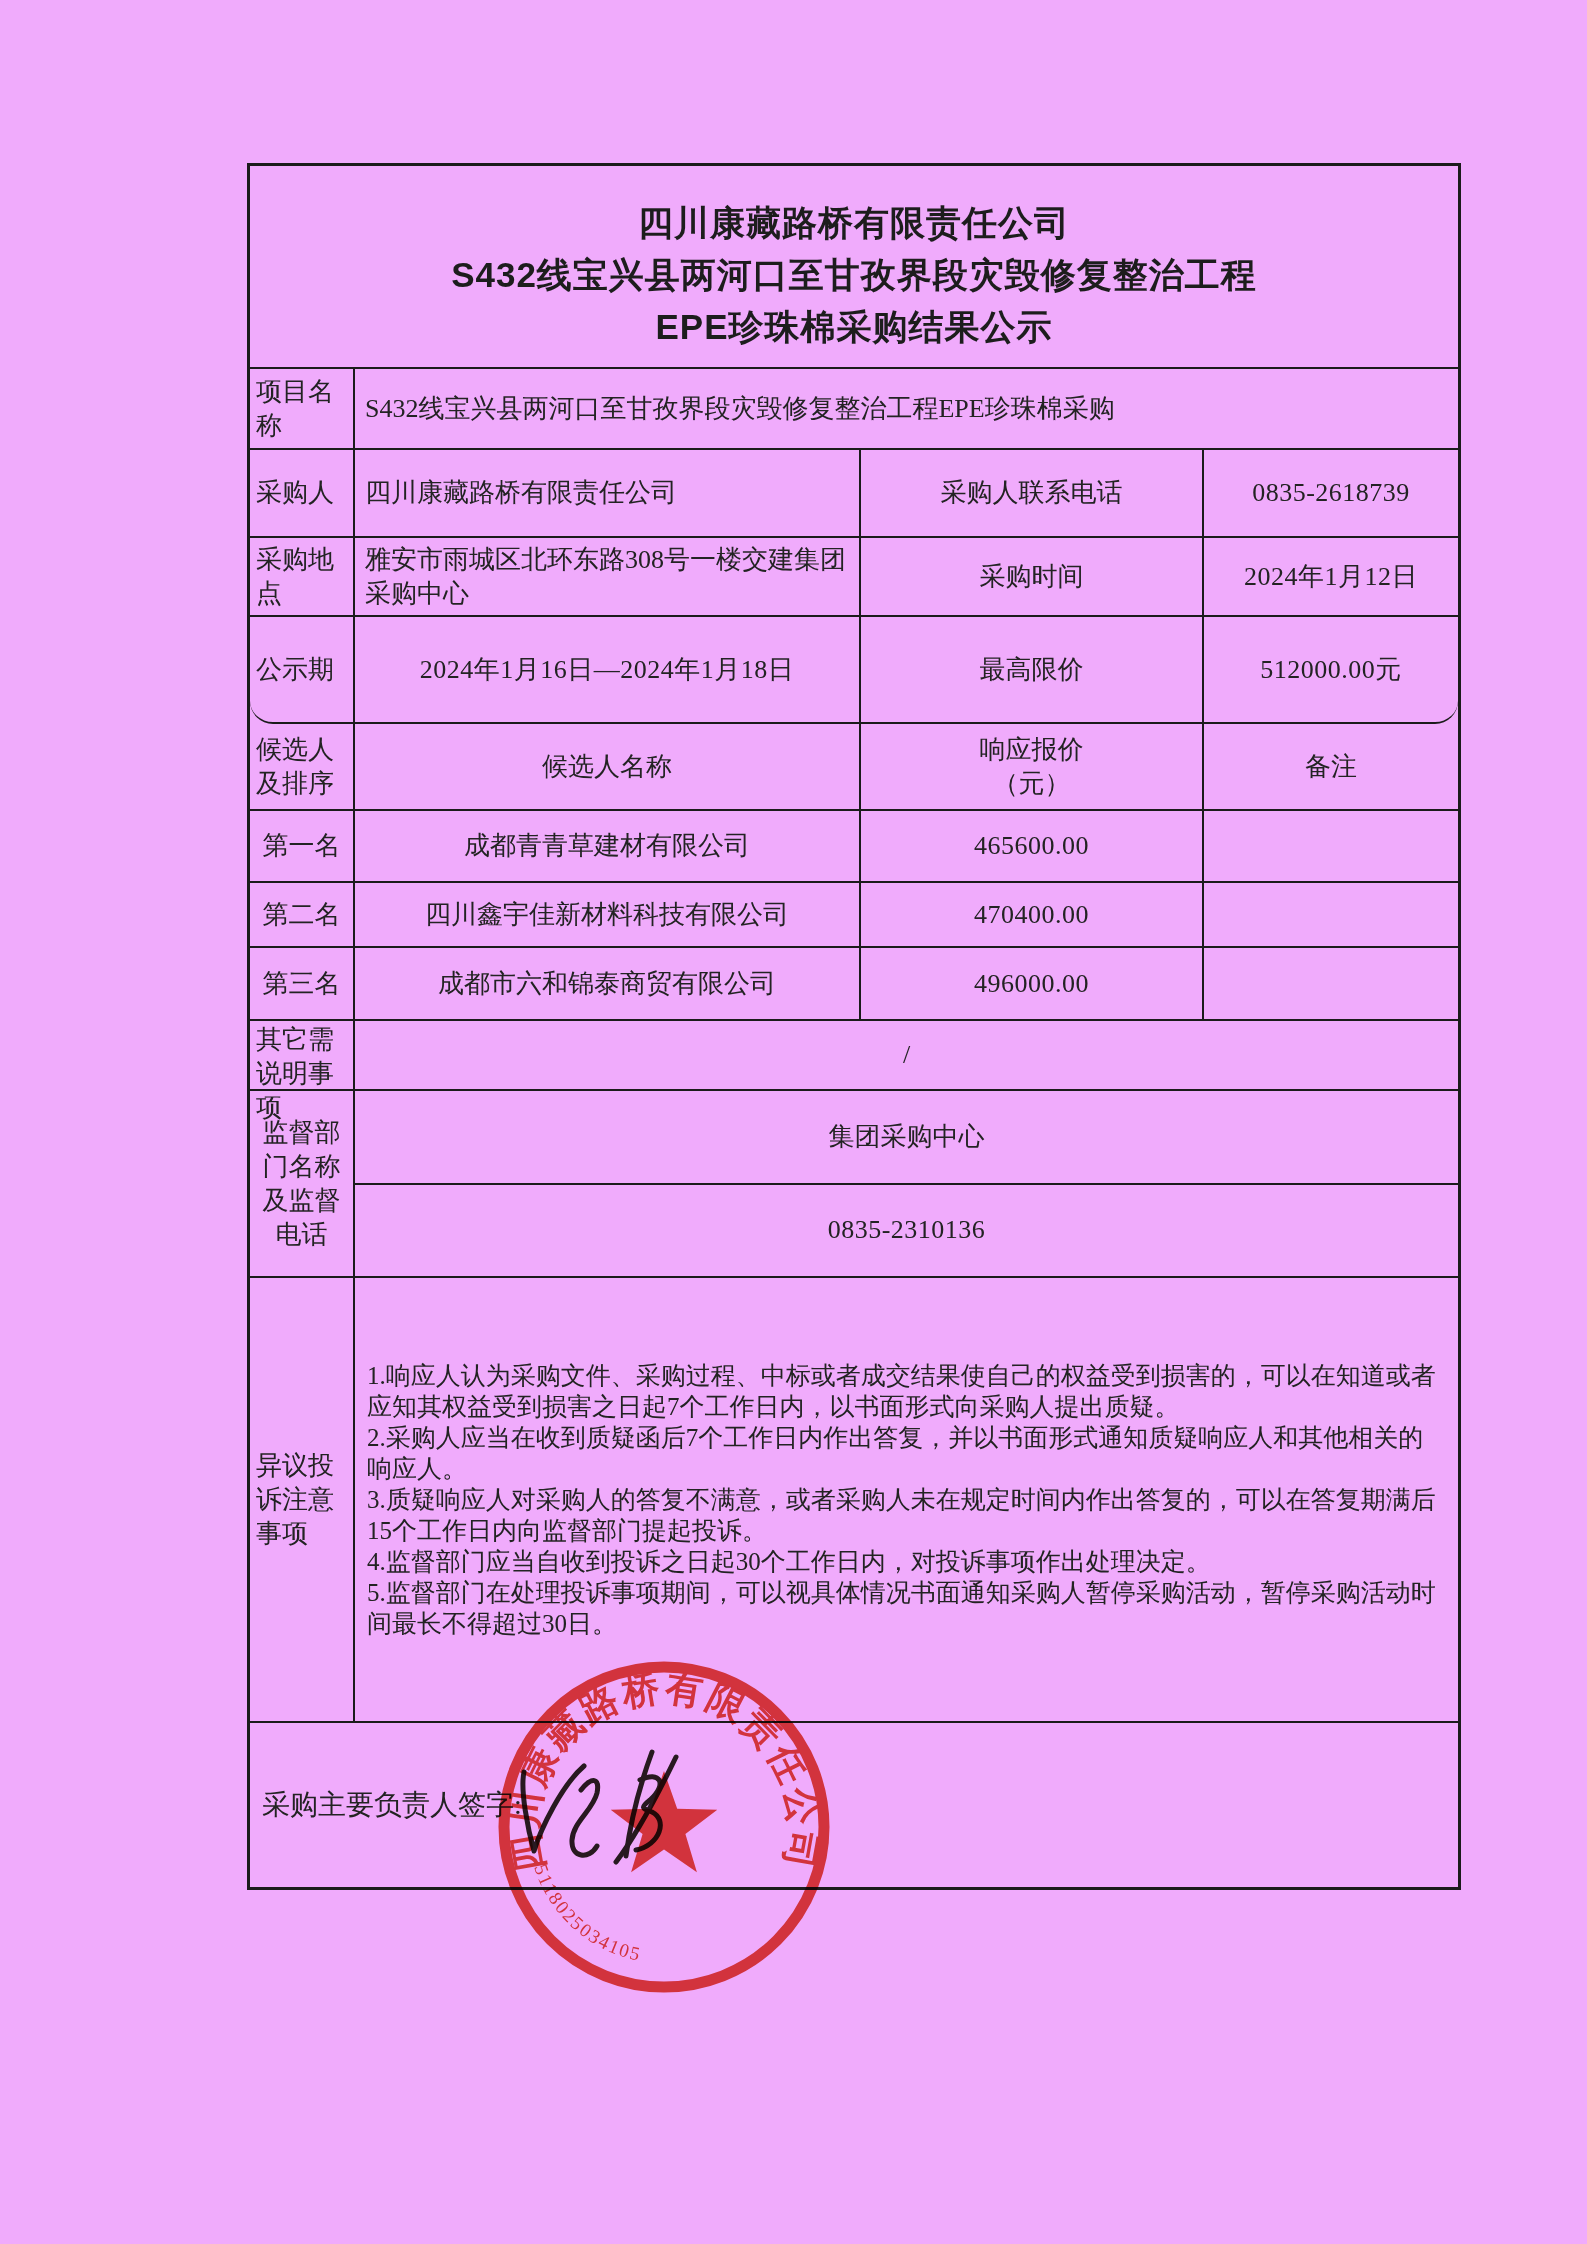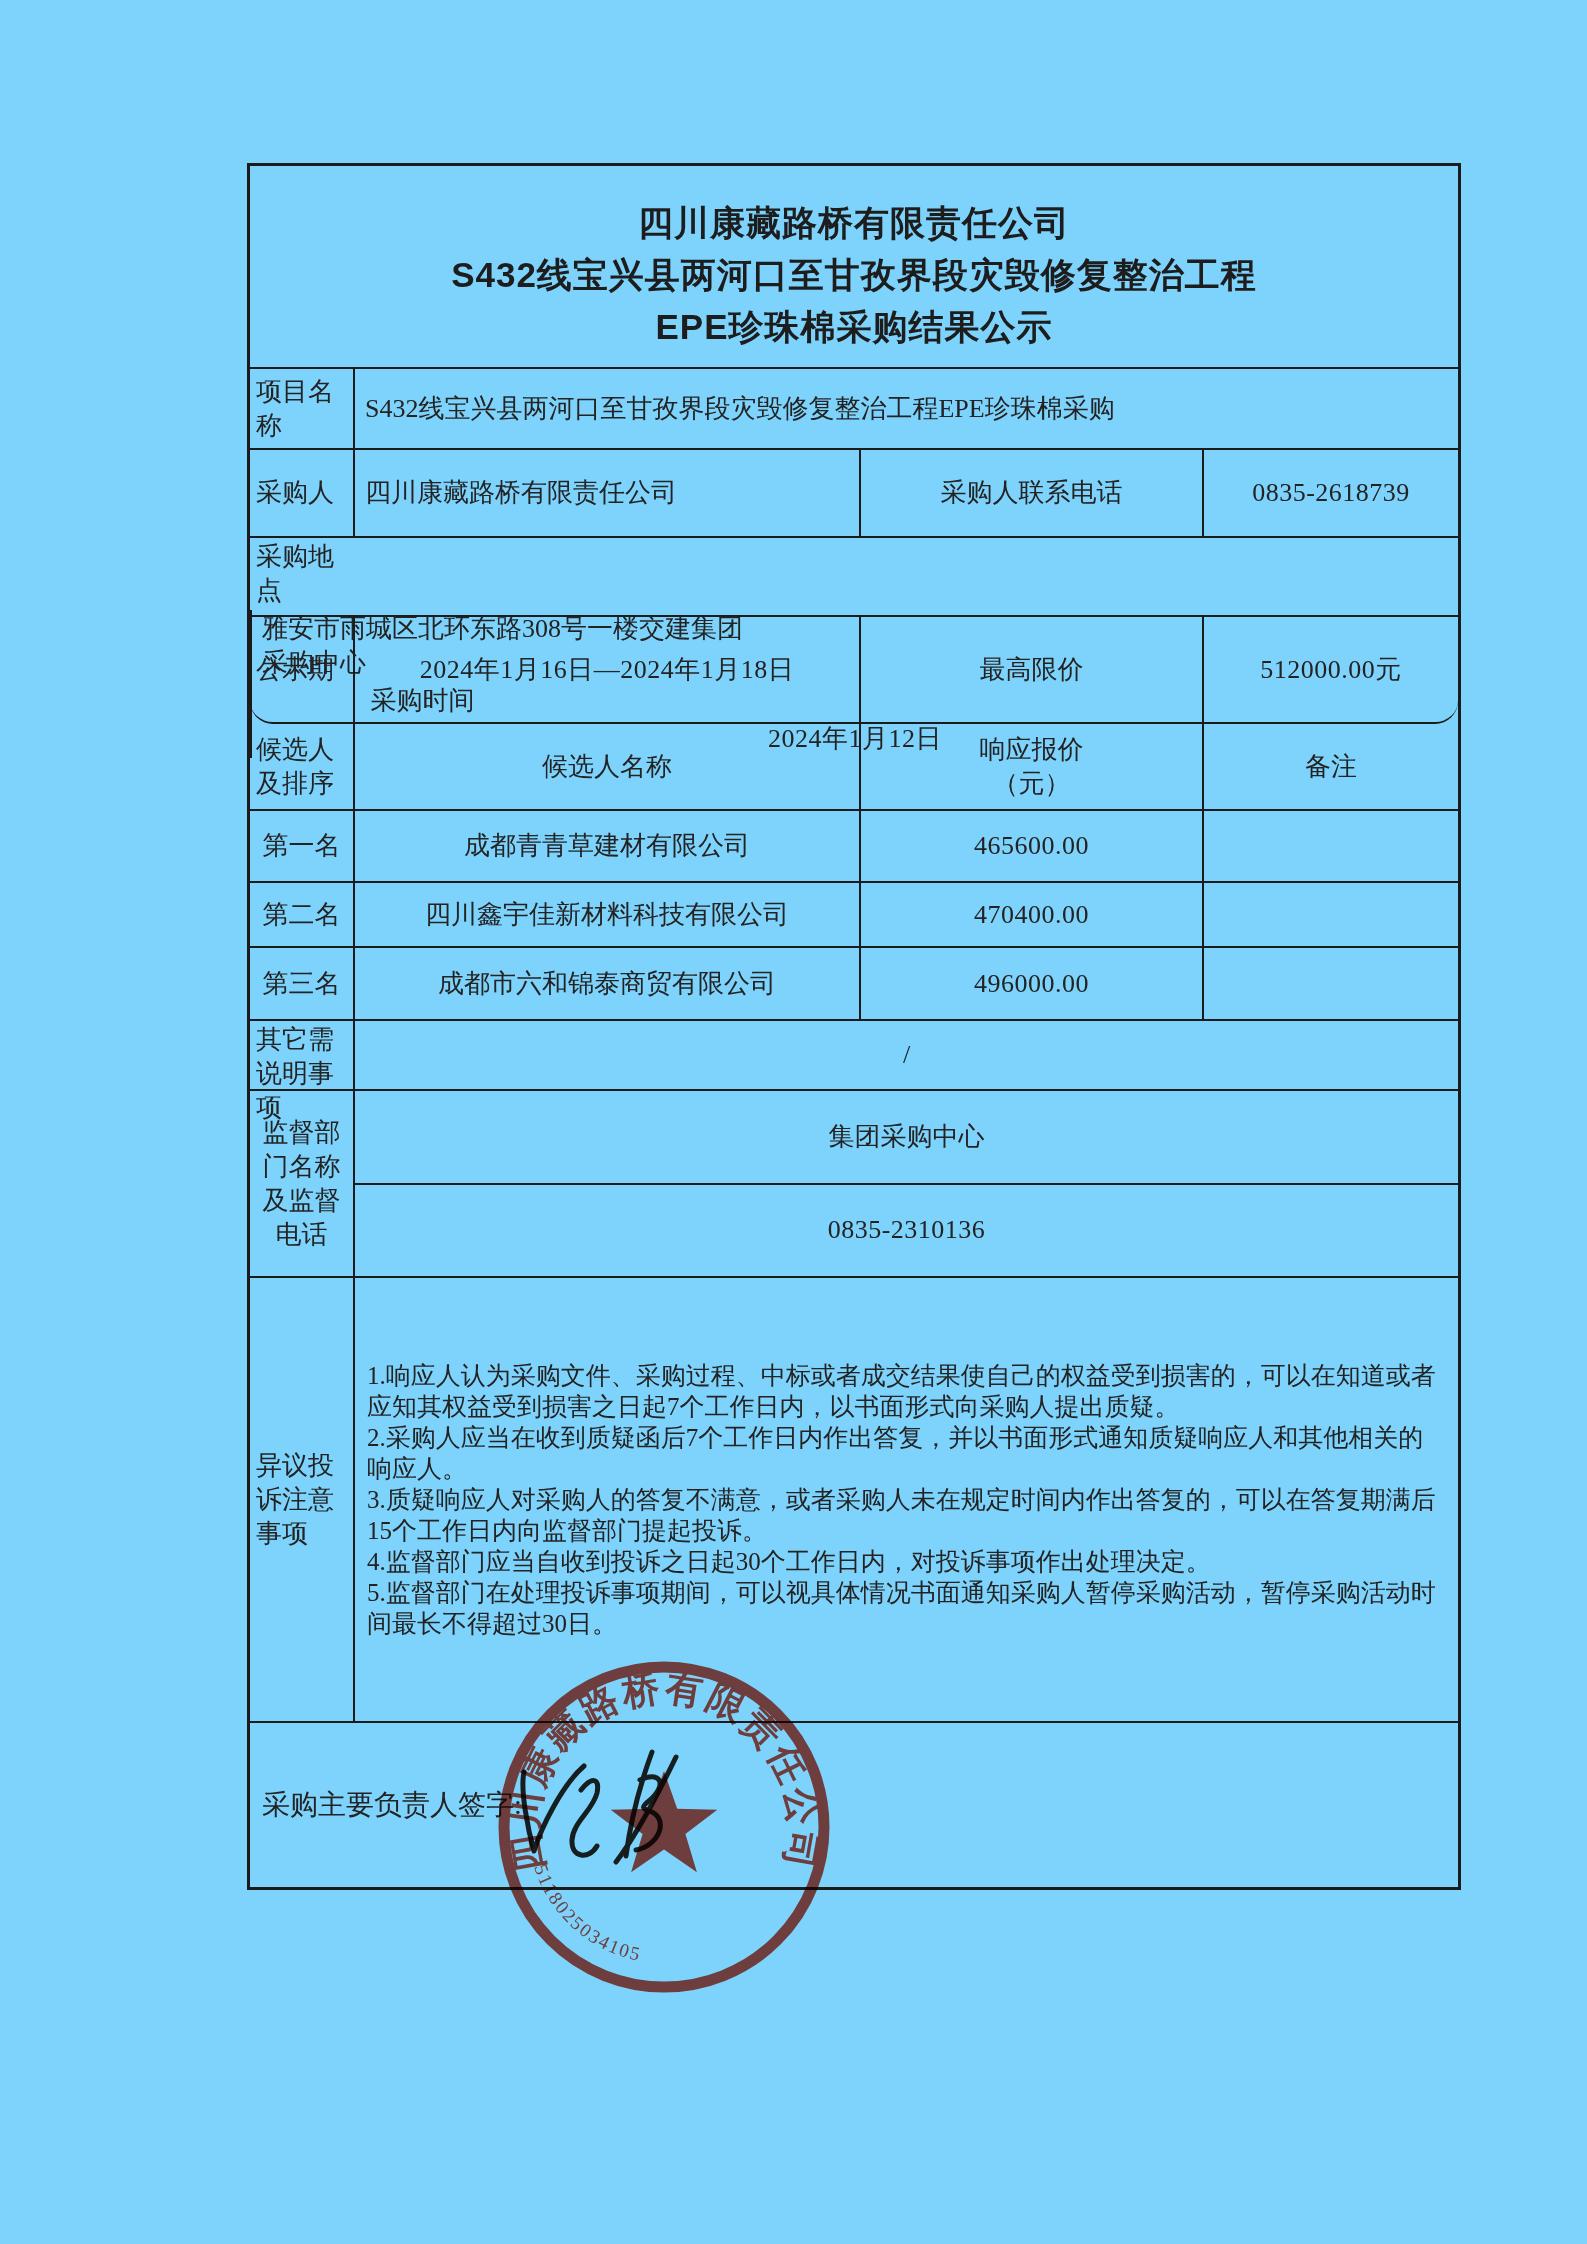--- a/index.html
+++ b/index.html
@@ -1,19 +1,19 @@
 <!DOCTYPE html>
 <html><head>
 <meta charset="utf-8">
 <style>
   html,body{margin:0;padding:0;background:#ffffff;}
   .page{
     position:relative;
     width:1587px;height:2244px;
-    background:#7dd3fc;
+    background:#f0abfc;
     font-family:"Liberation Serif","DejaVu Serif",serif;
     color:#232323;
     overflow:hidden;
   }
   .doc{
     position:absolute;left:247px;top:163px;
     width:1214px;height:1727px;
     border:3px solid #1b1b1b;
     box-sizing:border-box;
     display:flex;flex-direction:column;
@@ -33,21 +33,21 @@
 
   
   .title-block{
     height:203px;flex-direction:column;align-items:center;justify-content:flex-end;
     padding-bottom:14px;
     font-family:"Liberation Sans","DejaVu Sans",sans-serif;
     font-weight:700;font-size:35px;line-height:52px;letter-spacing:1px;
     color:#1d1d1d;
   }
 
-  .h81{height:81px;}  .h75{height:88px;}  .h79{height:79px;flex-direction:column;}
+  .h81{height:81px;}  .h75{height:88px;}  .h79{height:79px;}
   .h107{height:107px;border-radius:23px;} .h87{height:87px;} .h72{height:72px;}
   .h65{height:65px;}  .h73{height:73px;}  .h93{height:70px;}
   .h187{height:187px;} .h445{height:445px;}
 
   .hdr2{flex-direction:column;justify-content:center;}
 
   
   .sup-col{flex:1;display:flex;flex-direction:column;border-left:2px solid #1b1b1b;}
   .sup-cell{flex:1;display:flex;align-items:center;justify-content:center;font-size:26px;box-sizing:border-box;}
   .sup-cell.first{border-bottom:2px solid #1b1b1b;}

